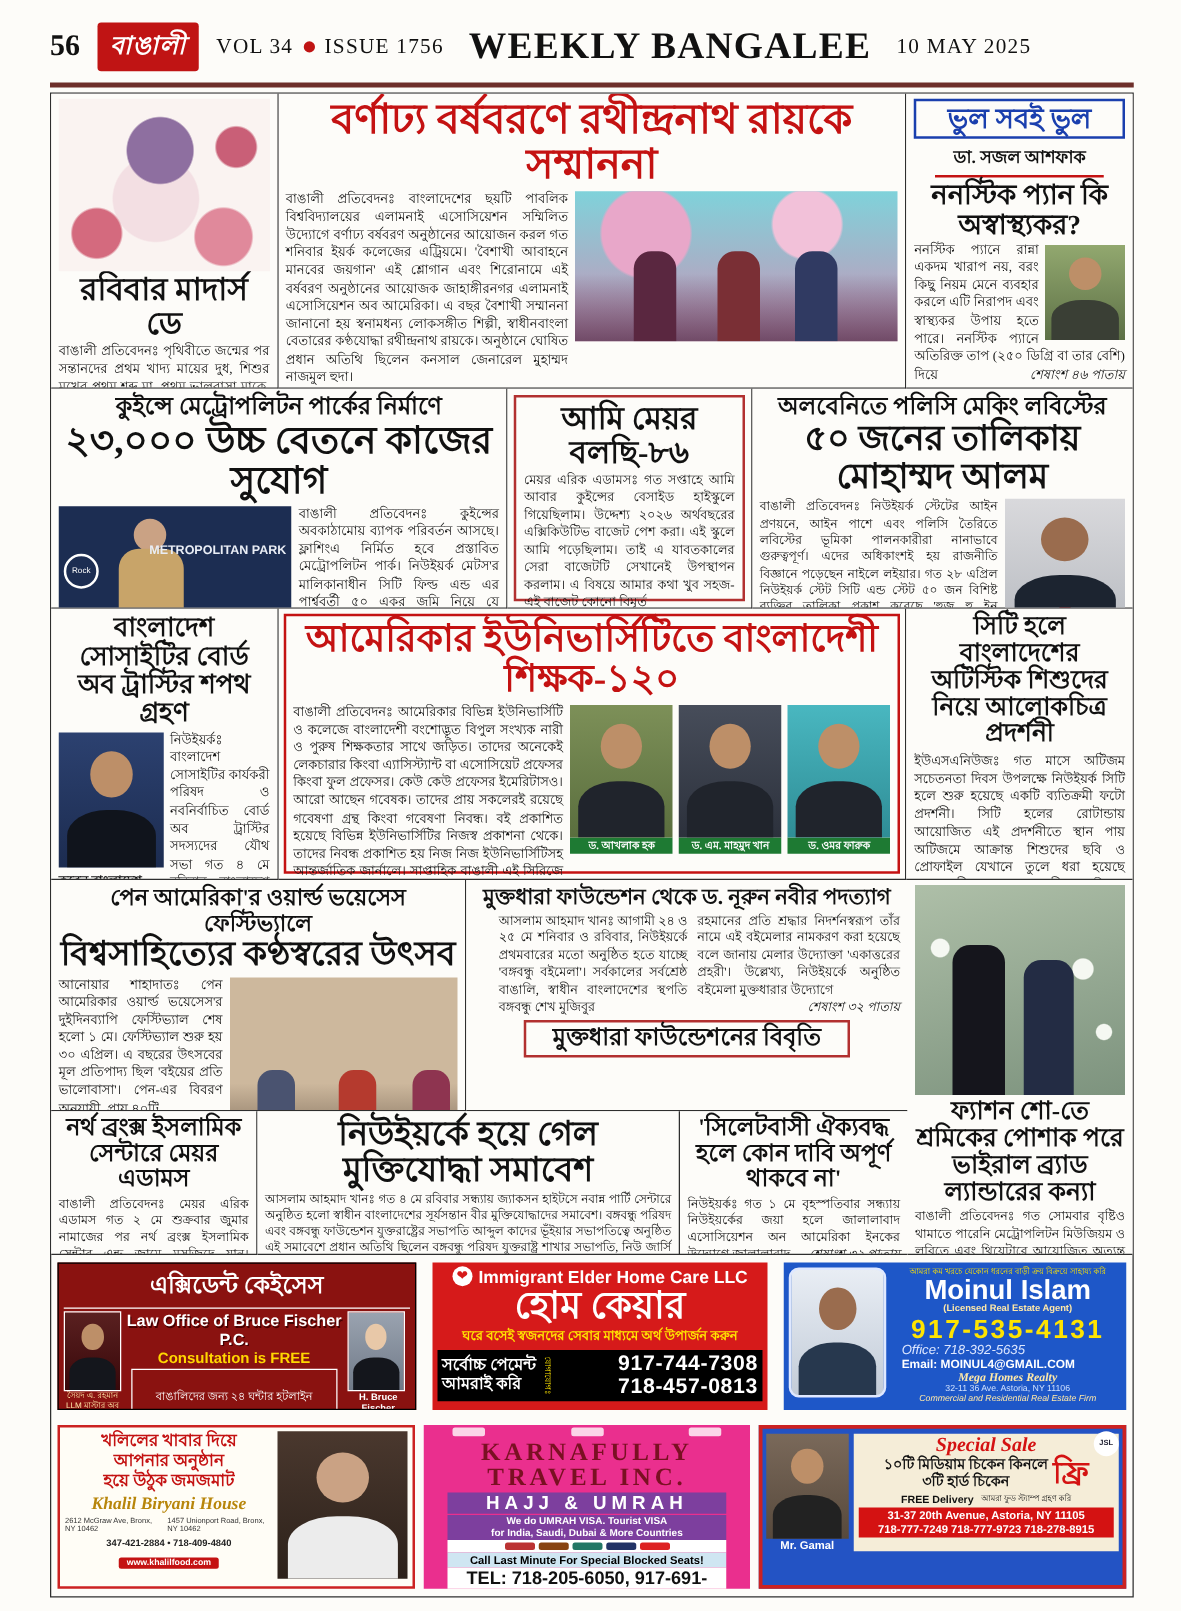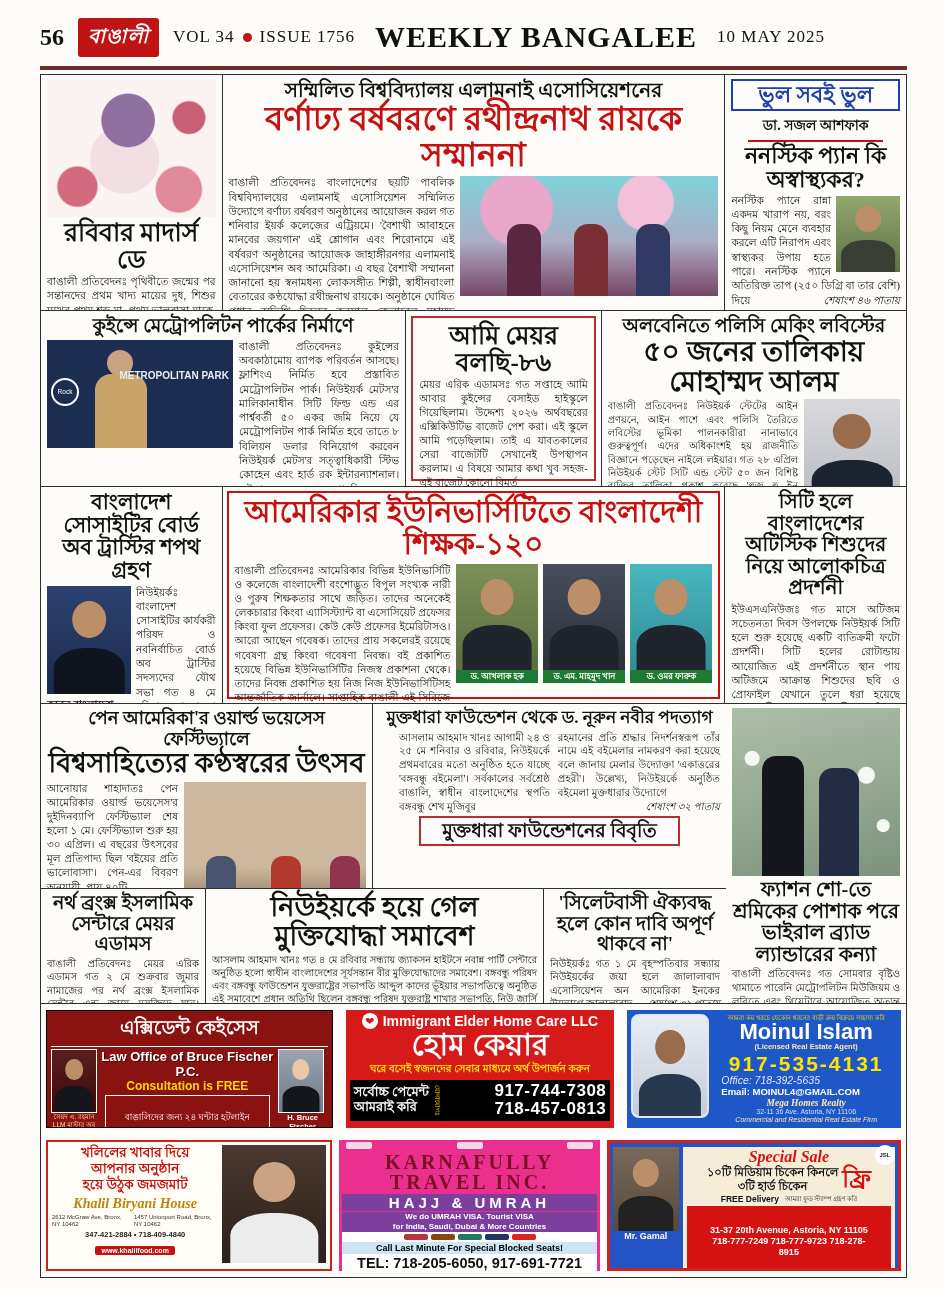--- a/index.html
+++ b/index.html
@@ -122,21 +122,21 @@
   .ad-khalil{width:288px;height:131px;background:#fffdf6;border:2px solid #c22;display:flex;padding:3px 4px;gap:4px;}
   .adk-left{flex:1;text-align:center;}
   .adk-red{color:#c41212;font-family:"Liberation Serif",serif;font-weight:bold;font-size:13.5px;line-height:1.2;}
   .adk-script{font-family:"Liberation Serif",serif;font-style:italic;font-weight:bold;color:#b8860b;font-size:14px;margin-top:2px;}
   .adk-addr{display:flex;gap:4px;justify-content:center;font-size:6px;color:#333;line-height:1.3;margin-top:2px;text-align:left;}
   .adk-phones{font-size:7.5px;font-weight:bold;color:#222;margin-top:1px;}
   .adk-web{display:inline-block;background:#c41212;color:#fff;font-size:7px;font-weight:bold;padding:1px 6px;border-radius:2px;margin-top:2px;}
   .ph-chef{width:104px;height:118px;background:linear-gradient(180deg,#4a382e,#2c211a);}
   .ph-chef::before{background:#caa284;}
   .ph-chef::after{background:#ececec;}
-  .ad-karna{width:262px;height:131px;background:#ea2f8e;text-align:center;padding:2px 3px;}
+  .ad-karna{width:262px;height:131px;background:#ea2f8e;text-align:center;padding:2px 19px;}
   .logos-strip{display:flex;justify-content:space-between;padding:0 4px;height:10px;}
   .logos-strip i{width:26px;height:7px;background:#ffffffcc;border-radius:2px;}
   .adr-name{color:#7a1022;font-weight:bold;font-size:20px;letter-spacing:3px;line-height:1.02;font-family:"Liberation Serif",serif;}
   .adr-purple{background:#7d3f9e;color:#fff;font-weight:bold;margin-top:1px;padding:0 2px;}
   .adr-hajj{font-size:15px;letter-spacing:4px;}
   .adr-visa{font-size:8px;line-height:1.25;}
   .adr-logos{background:#fff;display:flex;gap:3px;justify-content:center;align-items:center;padding:2px;}
   .adr-logos i{width:24px;height:6px;background:#b33;border-radius:2px;}
   .adr-logos i:nth-child(2){background:#841;} .adr-logos i:nth-child(3){background:#276;} .adr-logos i:nth-child(4){background:#236;} .adr-logos i:nth-child(5){background:#d22;}
   .adr-call{background:#cfe6f2;color:#000;font-weight:bold;font-size:9px;padding:1px;}
@@ -147,21 +147,21 @@
   .ada-main{display:flex;gap:4px;margin-top:2px;}
   .ph-gamal{width:66px;height:84px;background:linear-gradient(180deg,#7a695a,#57493c);}
   .ph-gamal::after{background:#222;}
   .ada-capt{font-weight:bold;font-size:9px;text-align:center;}
   .ada-panel{flex:1;background:#f5edd8;color:#111;padding:1px 4px;text-align:center;}
   .ada-sale{color:#d41212;font-style:italic;font-weight:bold;font-size:16px;font-family:"Liberation Serif",serif;}
   .ada-offer{font-family:"Liberation Serif",serif;font-weight:bold;font-size:11.5px;line-height:1.2;display:flex;align-items:center;justify-content:center;gap:4px;}
   .ada-free-bn{color:#d41212;font-size:24px;font-weight:bold;line-height:.9;}
   .ada-del{display:flex;justify-content:center;gap:6px;align-items:center;font-weight:bold;font-size:8.5px;}
   .ada-del small{font-weight:normal;font-size:6.5px;font-family:"Liberation Serif",serif;}
-  .ada-red{background:#d41212;color:#fff;font-weight:bold;font-size:9px;line-height:1.25;margin-top:1px;padding:19px;}
+  .ada-red{background:#d41212;color:#fff;font-weight:bold;font-size:9px;line-height:1.25;margin-top:1px;padding:1px;}
 </style>
 </head>
 <body>
 
 <div class="page">
 
   <div class="masthead">
     <span class="pageno">56</span>
     <span class="logo">বাঙালী</span>
     <span class="volissue">
@@ -179,21 +179,20 @@
     <div class="row">
       <div class="cell" style="width:182px;height:236px;">
         <div class="ph ph-mothers"></div>
         <div class="head-lg" style="font-size:25px;margin-top:2px;">রবিবার মাদার্স ডে</div>
         <div class="body-txt" style="font-size:10.5px;">
           <span>বাঙালী প্রতিবেদনঃ পৃথিবীতে জন্মের পর সন্তানদের প্রথম খাদ্য মায়ের দুধ, শিশুর মুখের প্রথম শব্দ মা, প্রথম ভালবাসা মাকে, সব কিছু পর হয়ে গেলেও মায়ের সাথে সম্পর্ক শেষ</span>
           
         </div>
       </div>
       <div class="cell" style="width:504px;height:236px;">
-        <div class="kicker" style="font-size:20px;">সম্মিলিত বিশ্ববিদ্যালয় এলামনাই এসোসিয়েশনের</div>
         <div class="head-lg red" style="font-size:33px;">বর্ণাঢ্য বর্ষবরণে রথীন্দ্রনাথ রায়কে সম্মাননা</div>
         <div style="display:flex;gap:6px;margin-top:3px;">
           <div class="body-txt" style="flex:1;font-size:10.5px;margin-top:0;">
             <span>বাঙালী প্রতিবেদনঃ বাংলাদেশের ছয়টি পাবলিক বিশ্ববিদ্যালয়ের এলামনাই এসোসিয়েশন সম্মিলিত উদ্যোগে বর্ণাঢ্য বর্ষবরণ অনুষ্ঠানের আয়োজন করল গত শনিবার ইয়র্ক কলেজের এট্রিয়মে। 'বৈশাখী আবাহনে মানবের জয়গান' এই শ্লোগান এবং শিরোনামে এই বর্ষবরণ অনুষ্ঠানের আয়োজক জাহাঙ্গীরনগর এলামনাই এসোসিয়েশন অব আমেরিকা। এ বছর বৈশাখী সম্মাননা জানানো হয় স্বনামধন্য লোকসঙ্গীত শিল্পী, স্বাধীনবাংলা বেতারের কণ্ঠযোদ্ধা রথীন্দ্রনাথ রায়কে। অনুষ্ঠানে ঘোষিত প্রধান অতিথি ছিলেন কনসাল জেনারেল মুহাম্মদ নাজমুল হুদা।</span>
             
           </div>
           <div class="ph ph-stage">
             <span class="fig" style="left:18%;"></span>
             <span class="fig" style="left:44%;background:#7a2f35;"></span>
             <span class="fig" style="left:68%;background:#303a62;"></span>
@@ -209,20 +208,21 @@
           <span class="ph ph-doctor por"></span>
           <span>ননস্টিক প্যানে রান্না একদম খারাপ নয়, বরং কিছু নিয়ম মেনে ব্যবহার করলে এটি নিরাপদ এবং স্বাস্থ্যকর উপায় হতে পারে। ননস্টিক প্যানে অতিরিক্ত তাপ (২৫০ ডিগ্রি বা তার বেশি) দিয়ে</span>
           <span class="jump">শেষাংশ ৪৬ পাতায়</span>
         </div>
       </div>
     </div>
 
     <div class="row">
       <div class="cell" style="width:366px;height:176px;">
         <div class="kicker" style="font-size:19px;">কুইন্সে মেট্রোপলিটন পার্কের নির্মাণে</div>
+        <div class="head-lg" style="font-size:30px;">২৩,০০০ উচ্চ বেতনে কাজের সুযোগ</div>
         <div style="display:flex;gap:6px;margin-top:3px;">
           <div class="ph ph-metro">
             <span class="rock">Rock</span>
             <span class="head"></span>
             <span class="fig"></span>
             <span class="metro-txt">METROPOLITAN PARK</span>
           </div>
           <div class="body-txt" style="flex:1;font-size:10.5px;margin-top:0;">
             <span>বাঙালী প্রতিবেদনঃ কুইন্সের অবকাঠামোয় ব্যাপক পরিবর্তন আসছে। ফ্লাশিংএ নির্মিত হবে প্রস্তাবিত মেট্রোপলিটন পার্ক। নিউইয়র্ক মেটস'র মালিকানাধীন সিটি ফিল্ড এন্ড এর পার্শ্ববর্তী ৫০ একর জমি নিয়ে যে মেট্রোপলিটন পার্ক নির্মিত হবে তাতে ৮ বিলিয়ন ডলার বিনিয়োগ করবেন নিউইয়র্ক মেটস'র সত্ত্বাধিকারী স্টিভ কোহেন এবং হার্ড রক ইন্টারন্যাশনাল। এই প্রকল্পে ২০ একরের পাবলিক</span>
             

